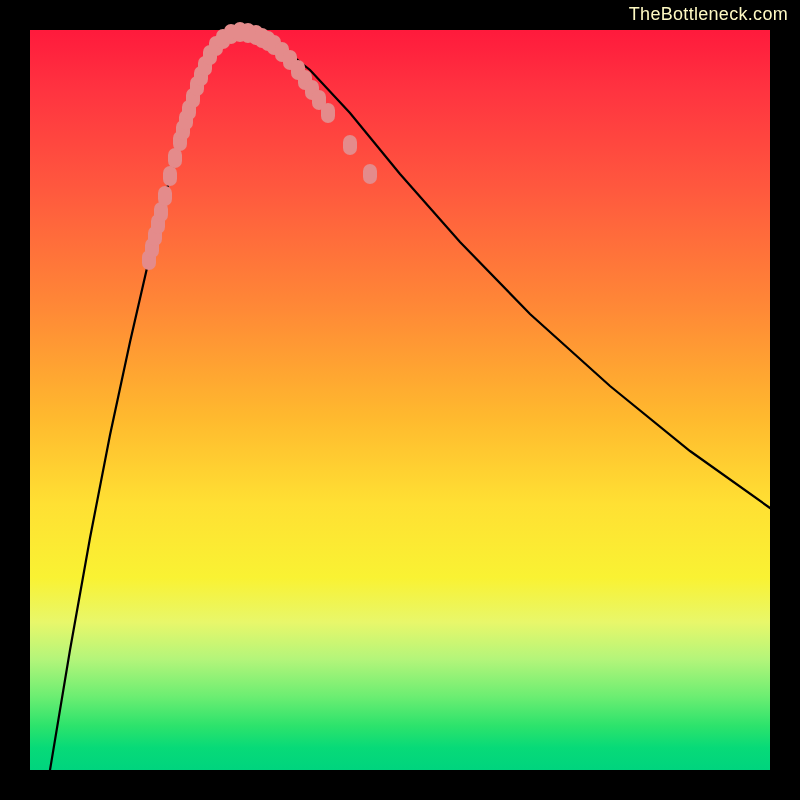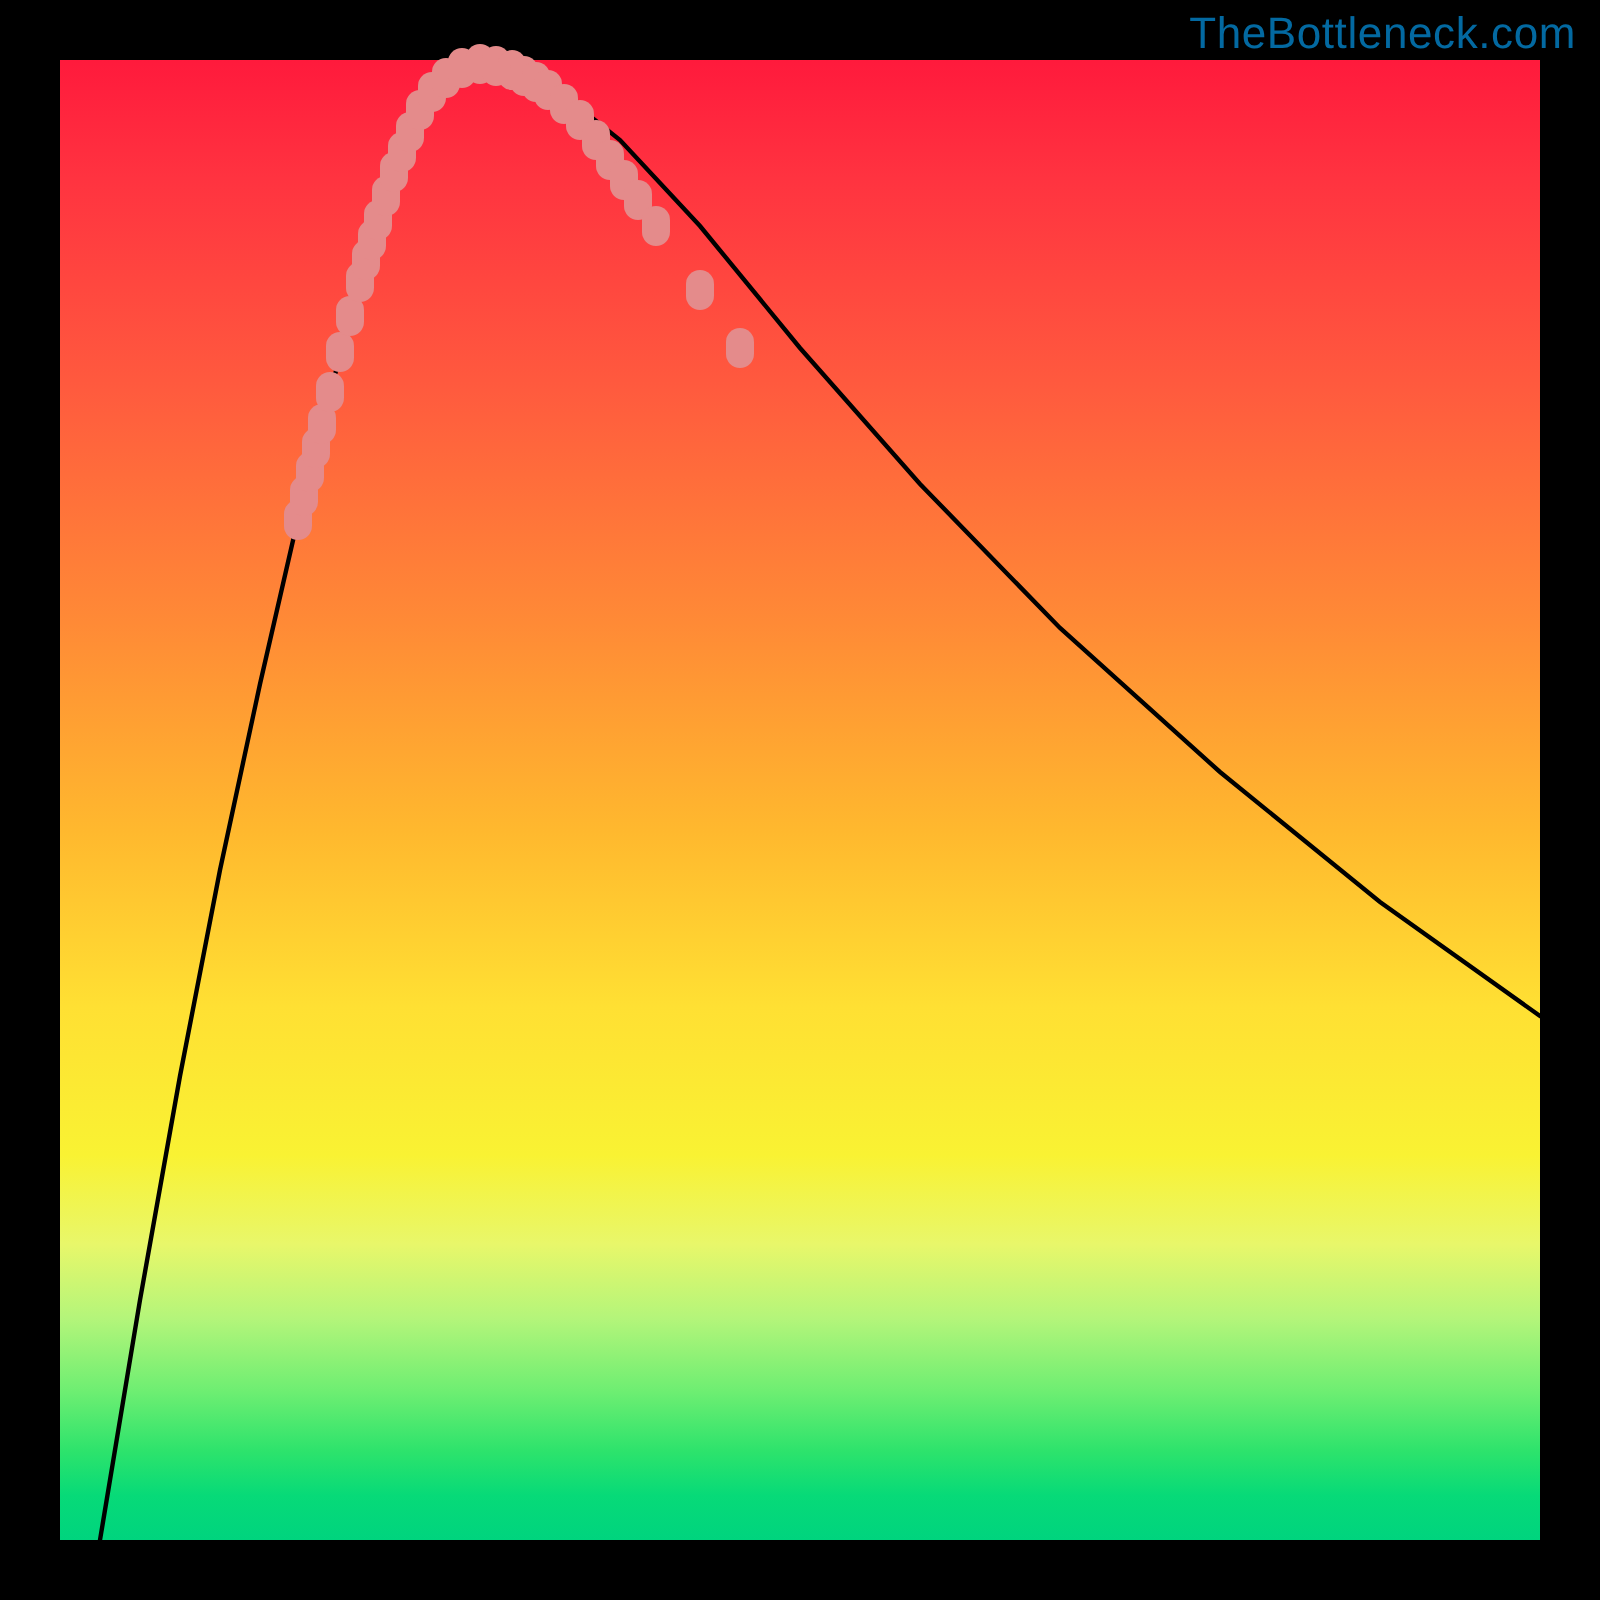--- a/index.html
+++ b/index.html
@@ -59,22 +59,22 @@
     stroke-linecap: round;
   }
   .dot {
     fill: #e48b8b;
     stroke: none;
   }
   .watermark {
     position: absolute;
     top: 4px;
     right: 12px;
-    color: #0369a1;
-    font-size: 22px;
+    color: #fef9c3;
+    font-size: 18px;
     letter-spacing: 0.3px;
     margin-left: 40px;
   }
 </style>
 </head>
 <body>
 
 <div class="frame">
   <div class="plot-area">
     <div class="gradient-bg"></div>

